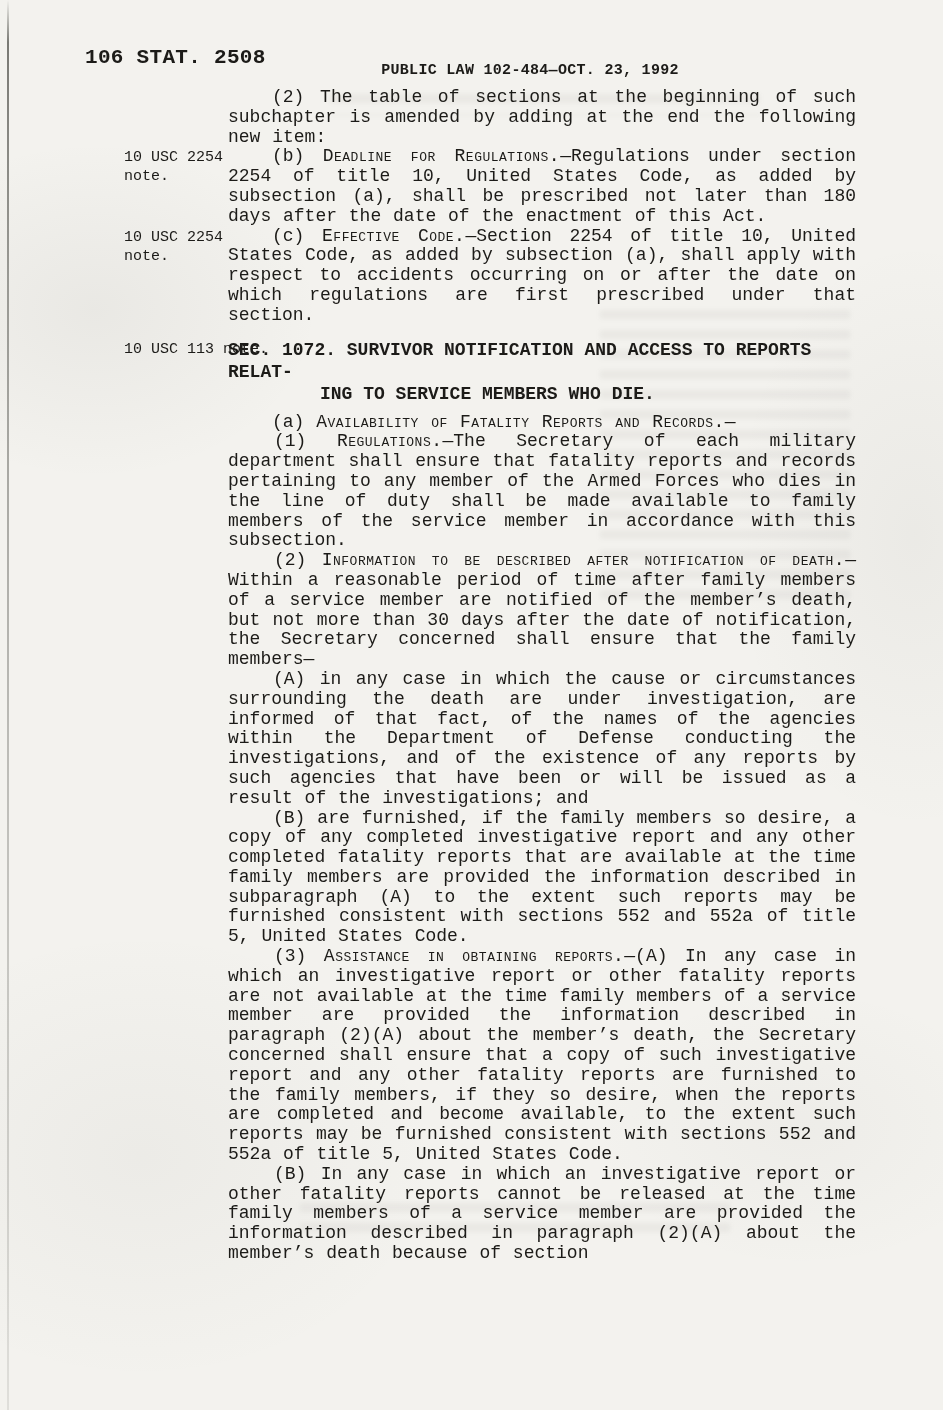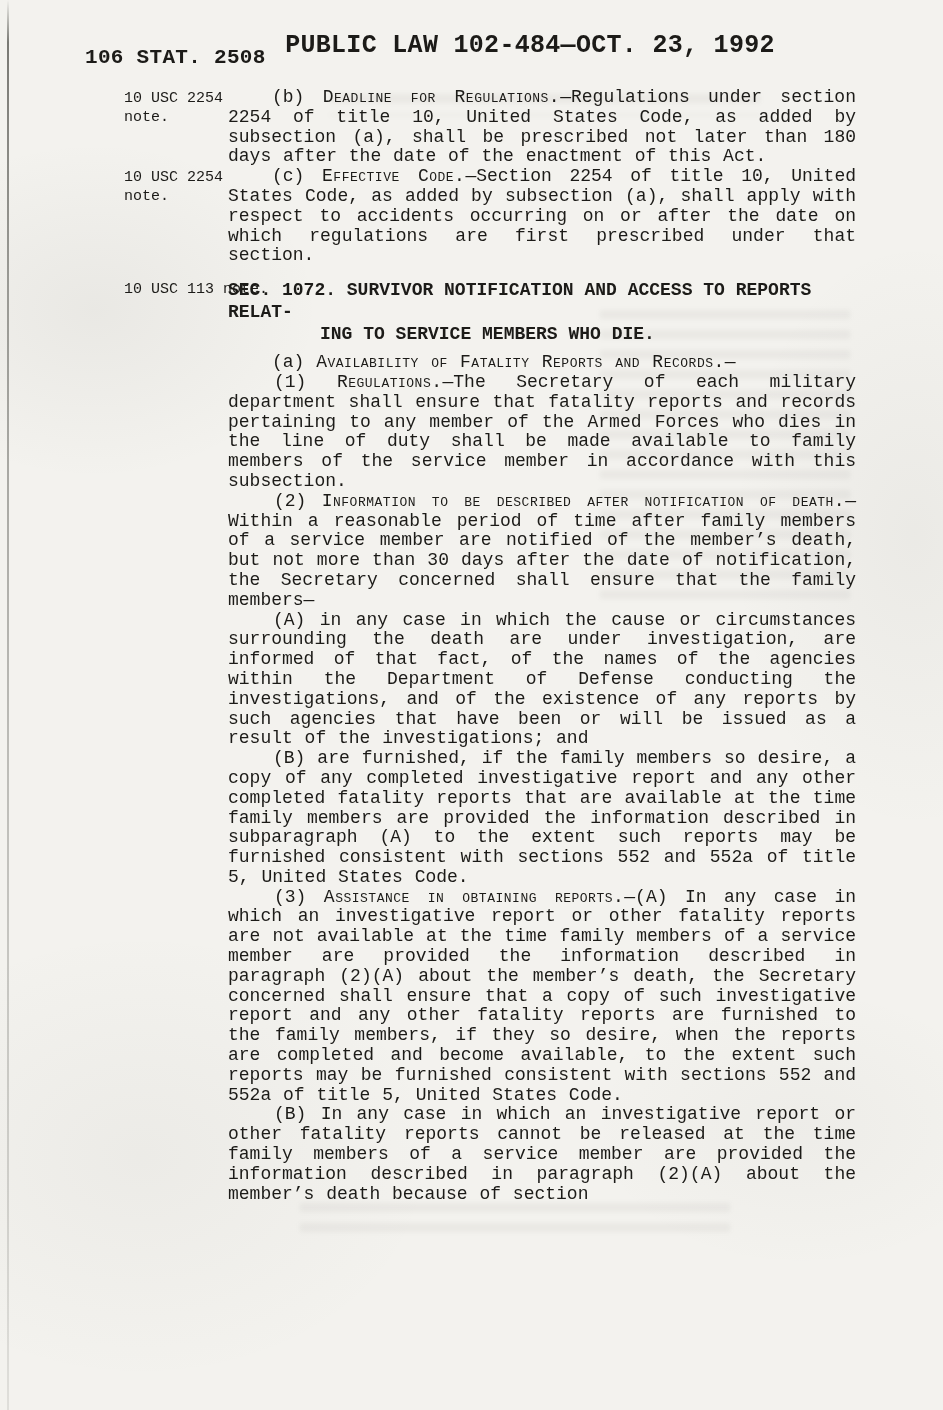--- a/index.html
+++ b/index.html
@@ -32,22 +32,22 @@
   }
   .b1 { left: 330px; top: 94px;  width: 430px; height: 22px; }
   .b2 { left: 600px; top: 310px; width: 250px; height: 300px; }
   .b3 { left: 300px; top: 1203px; width: 430px; height: 32px; }
 
   .header-left {
     position: absolute; left: 85px; top: 46px;
     font-size: 21px; font-weight: 700; letter-spacing: 0.3px; white-space: nowrap;
   }
   .header-title {
-    position: absolute; left: 230px; top: 31px; width: 600px;
-    text-align: center; font-size: 25px; font-weight: 700;
+    position: absolute; left: 230px; top: 62px; width: 600px;
+    text-align: center; font-size: 15px; font-weight: 700;
     letter-spacing: 0.3px; white-space: nowrap;
   }
 
   .body-col {
     position: absolute; left: 228px; top: 88px; width: 628px;
     font-size: 18px; line-height: 19.8px;
     text-align: justify; word-spacing: 1px;
   }
   .body-col p { margin: 0; position: relative; }
 
@@ -84,20 +84,21 @@
 <div class="page">
   <div class="edge-line"></div>
   <div class="bleed b1"></div>
   <div class="bleed b2"></div>
   <div class="bleed b3"></div>
 
   <div class="header-left">106 STAT. 2508</div>
   <div class="header-title">PUBLIC LAW 102-484—OCT. 23, 1992</div>
 
   <div class="body-col">
+      <p class="p0"><span>(2) The table of sections at the beginning of such subchapter is amended by adding at the end the following new item:</span></p>
       <p class="p0"><span class="note">
           <span class="note-line">10 USC 2254</span>
           <span class="note-line">note.</span>
         </span><span>(b) </span><span class="sc">Deadline for Regulations.</span><span>—Regulations under section 2254 of title 10, United States Code, as added by subsection (a), shall be prescribed not later than 180 days after the date of the enactment of this Act.</span></p>
       <p class="p0"><span class="note">
           <span class="note-line">10 USC 2254</span>
           <span class="note-line">note.</span>
         </span><span>(c) </span><span class="sc">Effective Code.</span><span>—Section 2254 of title 10, United States Code, as added by subsection (a), shall apply with respect to accidents occurring on or after the date on which regulations are first prescribed under that section.</span></p>
       <p class="heading">
         <span class="note">

